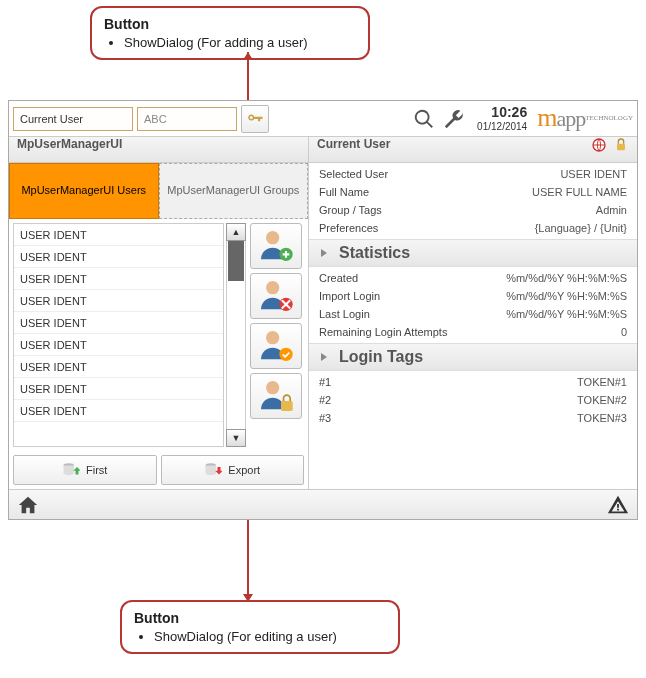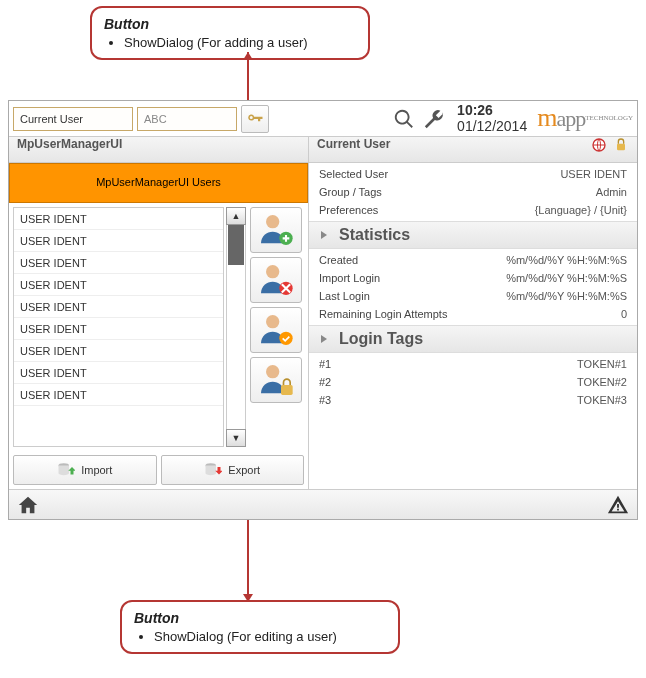--- a/index.html
+++ b/index.html
@@ -1,58 +1,58 @@
 <!DOCTYPE html>
 <html><head>
 <meta charset="utf-8">
 <style>
   * { box-sizing: border-box; margin: 0; padding: 0; }
   body { font-family: Arial, sans-serif; font-size: 12px; background: #fff; color: #333; width: 646px; height: 678px; position: relative; }
   
   
   .callout { position: absolute; border: 2px solid #b53633; border-radius: 12px; background: #fff; padding: 8px 12px; min-width: 260px; }
-  .callout .title { font-weight: bold; font-style: italic; font-size: 14px; color: #222; margin-bottom: 3px; }
+  .callout .title { font-weight: bold; font-size: 14px; color: #222; margin-bottom: 3px; }
   .callout ul { list-style: disc; padding-left: 20px; }
   .callout li { font-size: 13px; color: #222; }
   .arrow-line { position: absolute; background: #b53633; }
   .arrow-head { position: absolute; width: 0; height: 0; }
   .arrow-down { border-left: 5px solid transparent; border-right: 5px solid transparent; border-top: 8px solid #b53633; }
   .arrow-up   { border-left: 5px solid transparent; border-right: 5px solid transparent; border-bottom: 8px solid #b53633; }
   .red-box { position: absolute; border: 2px solid #b53633; border-radius: 3px; }
 
   
   .app { position: absolute; left: 8px; top: 100px; width: 630px; height: 420px; border: 1px solid #aaa; background: #fff; }
   
   
   .topbar { height: 36px; border-bottom: 1px solid #ccc; display: flex; align-items: center; padding: 0 4px; gap: 4px; }
   .field { border: 1px solid #c7a868; background: #fffefc; height: 24px; display: flex; align-items: center; padding: 0 6px; font-size: 11px; }
   .field.cu { width: 120px; }
   .field.abc { width: 100px; color: #888; }
   .keybtn { width: 28px; height: 28px; border: 1px solid #bbb; background: linear-gradient(#fff,#eee); border-radius: 2px; display:flex;align-items:center;justify-content:center; cursor:pointer; }
   .spacer { flex: 1; }
   .tool-icon { width: 26px; height: 26px; display:flex;align-items:center;justify-content:center; color:#555; }
-  .clock { text-align:left; line-height:1.1; margin: 0 6px; }
+  .clock { text-align:right; line-height:1.1; margin: 0 6px; }
   .clock .t { font-weight:bold; font-size:14px; }
-  .clock .d { font-size:14px; }
+  .clock .d { font-size:10px; }
   .logo { font-size: 22px; font-weight: 300; color:#888; letter-spacing:-1px; display:flex;flex-direction:row;align-items:center;line-height:0.85;font-family:Liberation Serif, serif;}
   .logo .m { color:#e58a1f; font-weight:400; font-size:26px;}
   .logo .sub { font-size:7px; letter-spacing:0; color:#888; }
   
   
   .section-head { background: linear-gradient(#f5f5f5,#e6e6e6); border-bottom:1px solid #ccc; height:26px; display:flex; align-items:flex-start; padding:0 8px; font-size:12px; color:#555; font-weight:bold;}
   .section-head .sp { flex:1; }
   .lock-ico, .badge-ico { width:16px;height:16px; margin-left:6px;}
   
   
   .cols { display:flex; height: calc(100% - 36px - 26px - 30px); }
   .left { width: 300px; border-right:1px solid #ccc; display:flex; flex-direction:column; }
   .right { flex:1; display:flex; flex-direction:column; }
   
   
-  .tabs { display:flex; height:40px; }
+  .tabs { display:flex; height:56px; }
   .tab { flex:1; display:flex; align-items:center; justify-content:center; font-size:11px; text-align:center; padding:2px 4px; line-height:1.2; }
   .tab.active { background:#ff9400; color:#000; border:1px solid #cc7700; }
   .tab.inactive { background:#f0f0f0; color:#666; border:1px dashed #aaa; }
   
   
   .listwrap { flex:1; display:flex; padding:4px; gap:2px; }
   .userlist { flex:1; border:1px solid #ccc; overflow:hidden; }
   .userlist .row { height:22px; display:flex; align-items:center; padding:0 6px; border-bottom:1px solid #eee; font-size:11px;}
   .scrollbar { width:20px; display:flex; flex-direction:column; }
   .sbtn { height:18px; border:1px solid #999; background:linear-gradient(#fff,#ddd); display:flex;align-items:center;justify-content:center; font-size:9px;}
@@ -152,20 +152,21 @@
           <rect x="6" y="10" width="12" height="10" rx="2" fill="#e6b84e"></rect>
           <path d="M8 10V7a4 4 0 1 1 8 0v3" fill="none" stroke="#b8902f" stroke-width="2"></path>
         </svg>
     </div>
   </div>
 
   <div class="cols">
     <div class="left">
       <div class="tabs">
         <div class="tab active">MpUserManagerUI Users</div>
+        <div class="tab inactive">MpUserManagerUI Groups</div>
       </div>
       <div class="listwrap">
         <div class="userlist">
           <div class="row">USER IDENT</div>
           <div class="row">USER IDENT</div>
           <div class="row">USER IDENT</div>
           <div class="row">USER IDENT</div>
           <div class="row">USER IDENT</div>
           <div class="row">USER IDENT</div>
           <div class="row">USER IDENT</div>
@@ -214,40 +215,44 @@
           </div>
         </div>
       </div>
       <div class="ie-row">
         <div class="ie-btn">
           <svg width="18" height="18" viewBox="0 0 24 24">
               <ellipse cx="9" cy="6" rx="7" ry="3" fill="#bbb"></ellipse>
               <path d="M2 6v10c0 1.7 3 3 7 3s7-1.3 7-3V6" fill="#ddd"></path>
               <path d="M20 8l-5 5h3v5h4v-5h3z" fill="#4caf50"></path>
             </svg>
-          <span>Import</span>
+          <span>First</span>
         </div>
         <div class="ie-btn">
           <svg width="18" height="18" viewBox="0 0 24 24">
               <ellipse cx="9" cy="6" rx="7" ry="3" fill="#bbb"></ellipse>
               <path d="M2 6v10c0 1.7 3 3 7 3s7-1.3 7-3V6" fill="#ddd"></path>
               <path d="M20 18l5-5h-3V8h-4v5h-3z" fill="#e53935"></path>
             </svg>
           <span>Export</span>
         </div>
       </div>
     </div>
 
     <div class="right">
       <div class="detail-block">
         <div class="detail-row">
             <span class="k">Selected User</span>
             <span class="v">USER IDENT</span>
           </div>
         <div class="detail-row">
+            <span class="k">Full Name</span>
+            <span class="v">USER FULL NAME</span>
+          </div>
+        <div class="detail-row">
             <span class="k">Group / Tags</span>
             <span class="v">Admin</span>
           </div>
         <div class="detail-row">
             <span class="k">Preferences</span>
             <span class="v">{Language} / {Unit}</span>
           </div>
       </div>
       <div class="sub-head">Statistics</div>
       <div class="detail-block">

